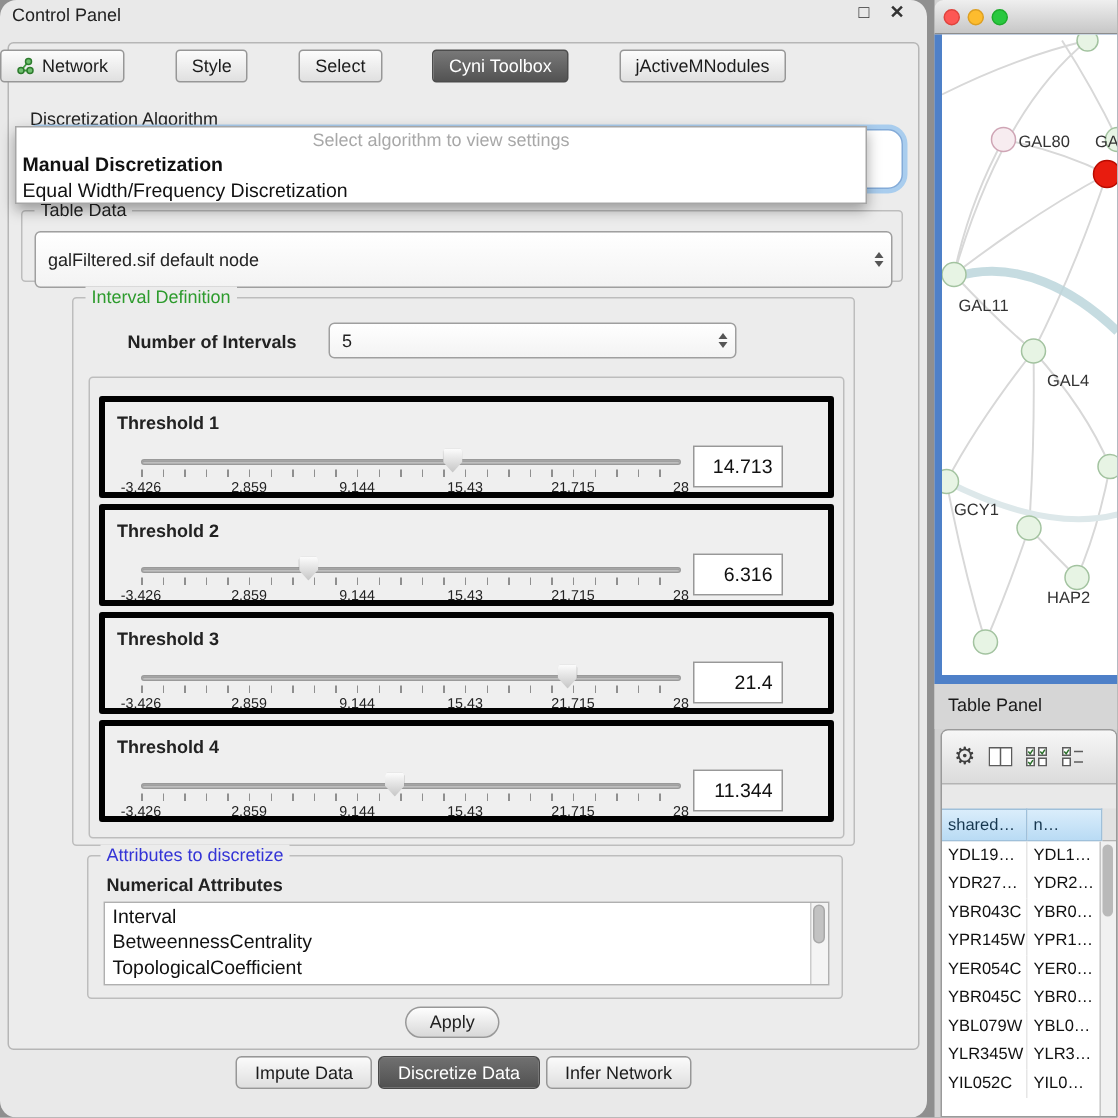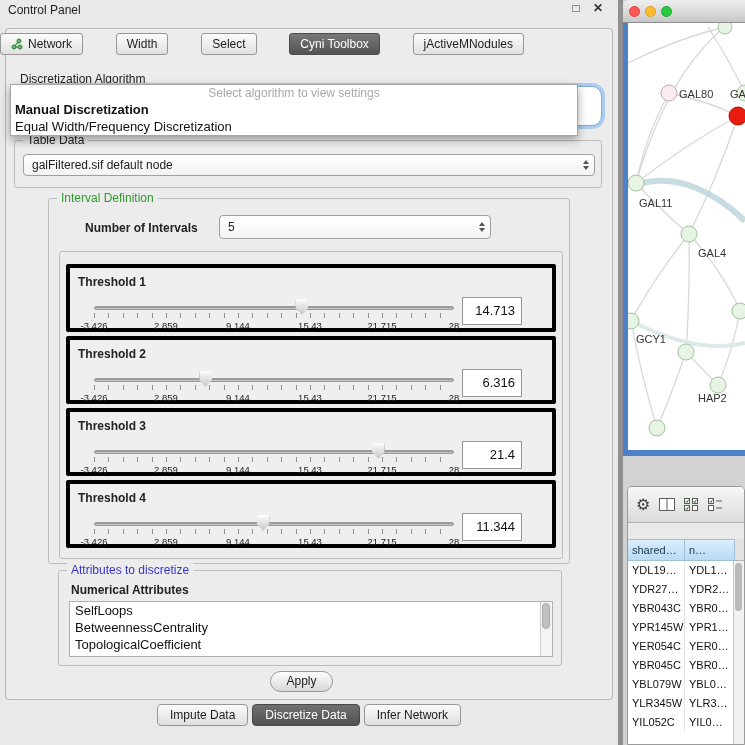--- a/index.html
+++ b/index.html
@@ -1,21 +1,21 @@
 <!DOCTYPE html>
 <html><head>
 <meta charset="utf-8">
 <style>
   * { box-sizing: border-box; margin: 0; padding: 0; cursor: default; }
   html,body { width:745px; height:745px; }
   body { font-family:"Liberation Sans", sans-serif; font-size:12px; color:#222; background:#8f8f8f; }
   #screen { position:relative; width:745px; height:745px; background:#8f8f8f; overflow:hidden; }
 
   
-  .control-panel { position:absolute; left:0; top:0; width:618px; height:745px; background:#e9e9e9; }
+  .control-panel { position:absolute; left:0; top:0; width:618px; height:745px; background:#e9e9e9;border-radius:11px; }
   .cp-title { position:absolute; left:8px; top:3px; font-size:12px; color:#222; }
   .win-btn { position:absolute; top:1px; font-size:12px; color:#333; width:16px; text-align:center; }
   .win-btn.min { right:34px; }
   .win-btn.close { right:12px; font-weight:bold; }
   .cp-frame { position:absolute; left:5px; top:28px; width:608px; height:672px; background:#ececec; border:1px solid #b6b6b6; border-radius:4px; }
 
   
   .tab-row { position:absolute; left:0; top:33px; width:524px; display:flex; justify-content:space-between; gap:3px; z-index:5; }
   .tab { height:22px; padding:0 10px; display:flex; align-items:center; gap:5px; font-size:12px;
          background:linear-gradient(#fcfcfc,#e0e0e0); border:1px solid #979797; border-radius:3px; color:#1c1c1c; }
@@ -129,21 +129,21 @@
         <svg width="12" height="12" viewBox="0 0 12 12">
           <line x1="3" y1="9" x2="8" y2="3" stroke="#3a9b3a" stroke-width="1.2"></line>
           <line x1="3" y1="9" x2="9" y2="9" stroke="#3a9b3a" stroke-width="1.2"></line>
           <circle cx="3" cy="9" r="2" fill="#6fbf6f" stroke="#2d7b2d"></circle>
           <circle cx="8" cy="3" r="2" fill="#6fbf6f" stroke="#2d7b2d"></circle>
           <circle cx="9" cy="9" r="2" fill="#6fbf6f" stroke="#2d7b2d"></circle>
         </svg>
         <span>Network</span>
       </div>
       <div class="tab">
-        <span>Width</span>
+        <span>Style</span>
       </div>
       <div class="tab">
         <span>Select</span>
       </div>
       <div class="tab selected">
         <span>Cyni Toolbox</span>
       </div>
       <div class="tab">
         <span>jActiveMNodules</span>
       </div>
@@ -152,21 +152,21 @@
     <span class="lbl bold" style="left:20px; top:72px; font-weight:normal;">Discretization Algorithm</span>
     <div class="algo-ring"></div>
     <div class="algo-popup">
       <div class="algo-prompt">Select algorithm to view settings</div>
       <div class="algo-opt bold">Manual Discretization</div>
       <div class="algo-opt">Equal Width/Frequency Discretization</div>
     </div>
 
     <div class="group" style="left:14px; top:140px; width:588px; height:48px;">
       <span class="group-title">Table Data</span>
-      <div class="combo" style="left:8px; top:13px; width:572px; height:22px;gap:27px;">
+      <div class="combo" style="left:8px; top:13px; width:572px; height:38px;gap:27px;">
         <span>galFiltered.sif default node</span>
         <span class="arrows">
             <i class="arr-up"></i>
             <i class="arr-dn"></i>
           </span>
       </div>
     </div>
 
     <div class="group" style="left:48px; top:198px; width:522px; height:366px;">
       <span class="group-title green">Interval Definition</span>
@@ -253,21 +253,21 @@
           </div>
           <div class="tvalue">11.344</div>
         </div>
       </div>
     </div>
 
     <div class="group" style="left:58px; top:570px; width:504px; height:96px;padding-left:38px;">
       <span class="group-title blue">Attributes to discretize</span>
       <span class="lbl bold" style="left:12px; top:12px;">Numerical Attributes</span>
       <div class="listbox">
-        <div class="list-item">SelfLoops</div>
+        <div class="list-item">Interval</div>
         <div class="list-item">BetweennessCentrality</div>
         <div class="list-item">TopologicalCoefficient</div>
         <div class="list-scroll">
           <div class="list-thumb"></div>
         </div>
       </div>
     </div>
 
     <div class="apply-btn">Apply</div>
 
@@ -325,20 +325,23 @@
             <text x="102" y="75">GA</text>
             <text x="11" y="184">GAL11</text>
             <text x="70" y="234">GAL4</text>
             <text x="8" y="320">GCY1</text>
             <text x="70" y="379">HAP2</text>
           </svg>
         </div>
       </div>
     </div>
 
+    <div class="tp-bar">
+      <span>Table Panel</span>
+    </div>
 
     <div class="tbl-win">
       <div class="tbl-toolbar">
         <span class="gear">⚙</span>
         <svg width="16" height="13">
           <rect x="0.5" y="0.5" width="15" height="12" fill="#fff" stroke="#5c5c5c"></rect>
           <line x1="8" y1="0.5" x2="8" y2="12.5" stroke="#5c5c5c"></line>
         </svg>
         <svg width="15" height="13">
           <rect x="0.5" y="0.5" width="5" height="5" fill="#fff" stroke="#5c5c5c"></rect>

